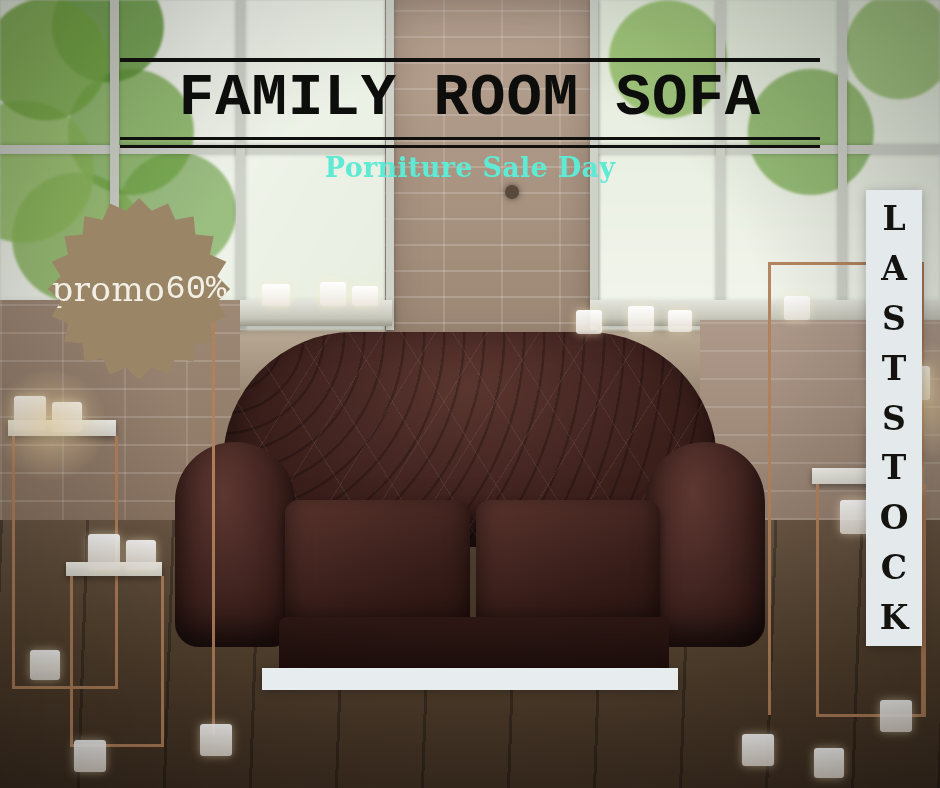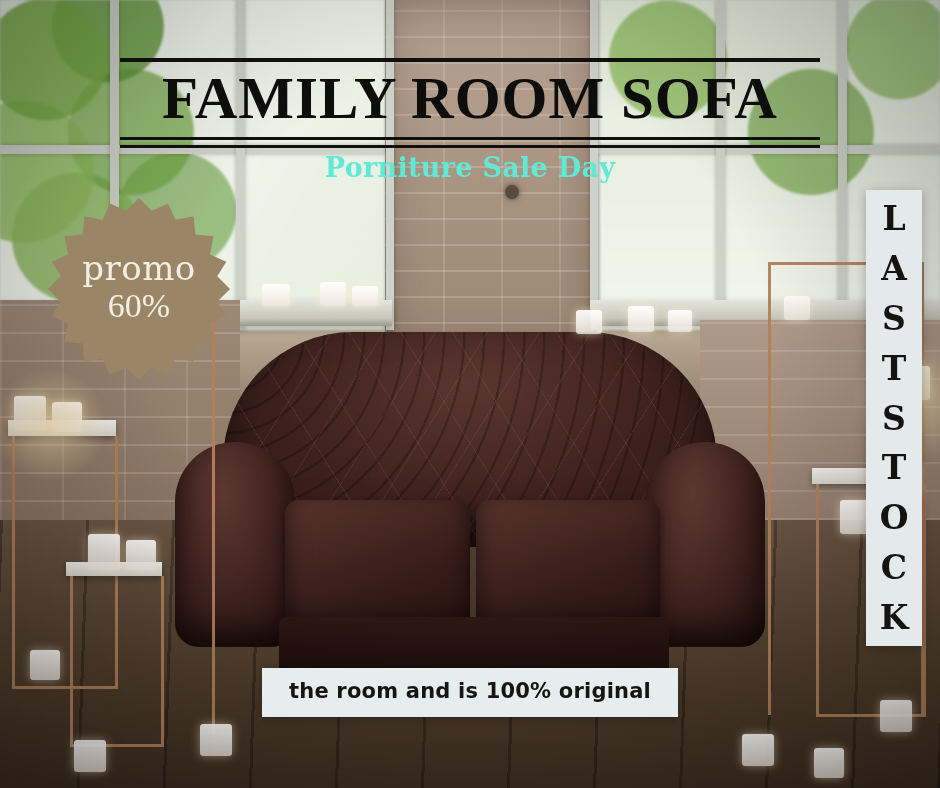--- a/index.html
+++ b/index.html
@@ -242,21 +242,21 @@
     width: 700px;
     text-align: center;
   }
   .rule {
     height: 4px;
     background: #10100f;
     width: 100%;
   }
   .rule.thin { height: 3px; }
   .headline {
-    font-family: Liberation Serif, serif;
+    font-family: Liberation Mono, monospace;
     font-weight: 700;
     font-size: 59px;
     letter-spacing: 1px;
     color: #0d0d0c;
     line-height: 1.05;
     margin: 6px 1px 7px;
     white-space: nowrap;
   }
   .subhead {
     position: absolute;
@@ -269,41 +269,40 @@
     color: #5eead4;
     letter-spacing: 0.3px;
   }
 
   
   .promo {
     position: absolute;
     left: 48px; top: 198px;
     width: 182px; height: 182px;
     display: flex;
-    flex-direction: column;
     align-items: center;
     justify-content: center;
     color: #f2efe6;
     background: #9a8666;
     clip-path: polygon(
       50% 0%, 57% 7%, 66% 3%, 70% 12%, 80% 10%, 81% 20%, 91% 21%, 89% 31%,
       98% 35%, 93% 43%, 100% 50%, 93% 57%, 98% 65%, 89% 69%, 91% 79%, 81% 80%,
       80% 90%, 70% 88%, 66% 97%, 57% 93%, 50% 100%, 43% 93%, 34% 97%, 30% 88%,
       20% 90%, 19% 80%, 9% 79%, 11% 69%, 2% 65%, 7% 57%, 0% 50%, 7% 43%,
       2% 35%, 11% 31%, 9% 21%, 19% 20%, 20% 10%, 30% 12%, 34% 3%, 43% 7%);
     box-shadow: 0 4px 12px rgba(0,0,0,0.3);
   }
   .promo-word {
     font-family: "DejaVu Serif", serif;
     font-size: 34px;
     letter-spacing: 0.5px;
     line-height: 1;
   }
   .promo-pct {
-    font-family: Liberation Serif, serif;
+    font-family: Liberation Mono, monospace;
     font-size: 34px;
     line-height: 1.25;
   }
 
   
   .laststock {
     position: absolute;
     right: 18px; top: 190px;
     width: 56px; height: 456px;
     background: #e4eaec;
@@ -441,16 +440,15 @@
     <span>S</span>
     <span>T</span>
     <span>S</span>
     <span>T</span>
     <span>O</span>
     <span>C</span>
     <span>K</span>
   </div>
 
   <div class="caption">
-    <div>the room and is 100% original</div>
   </div>
 
 </div>
 
 </body></html>

